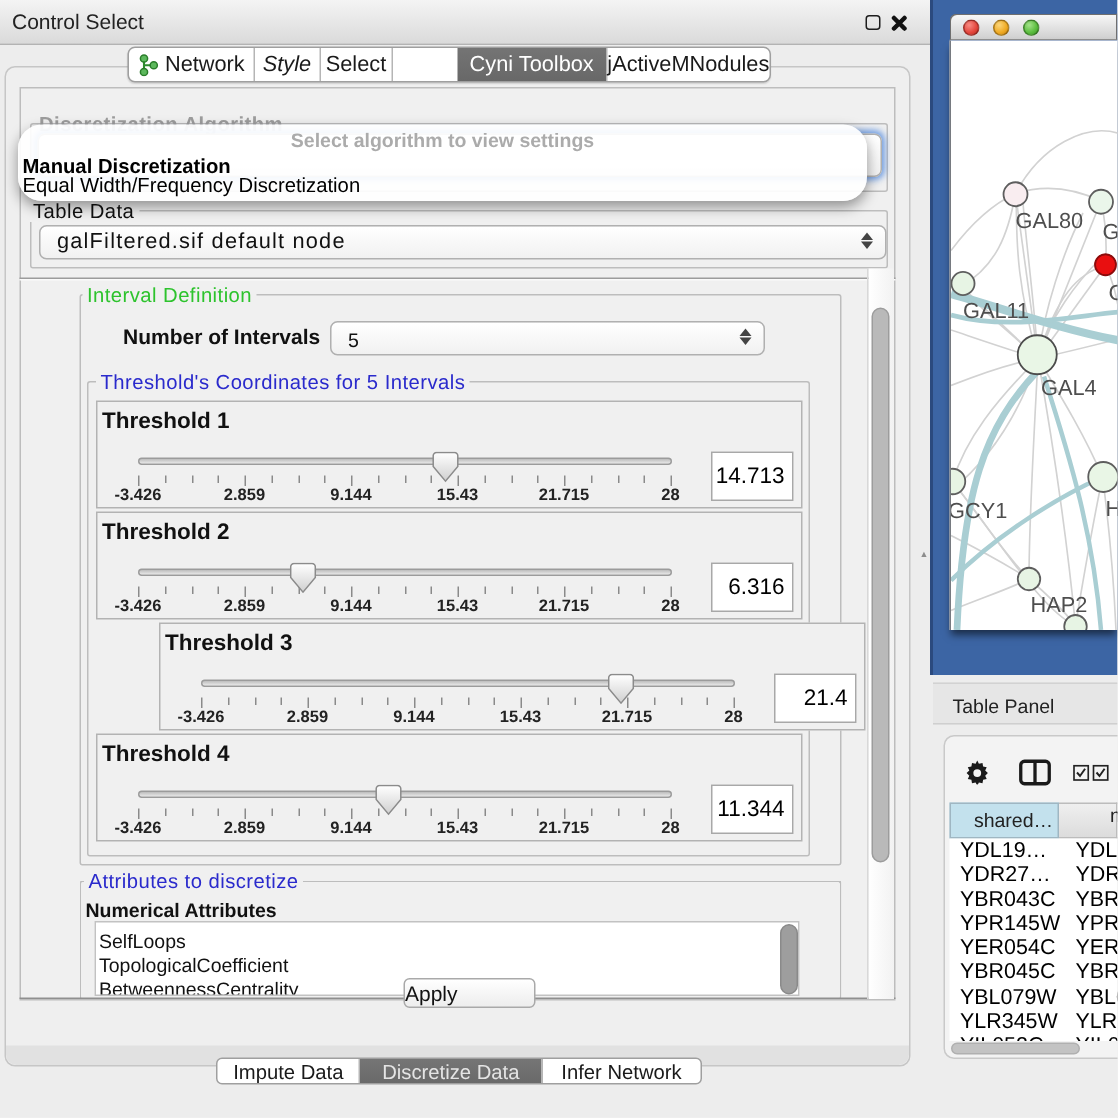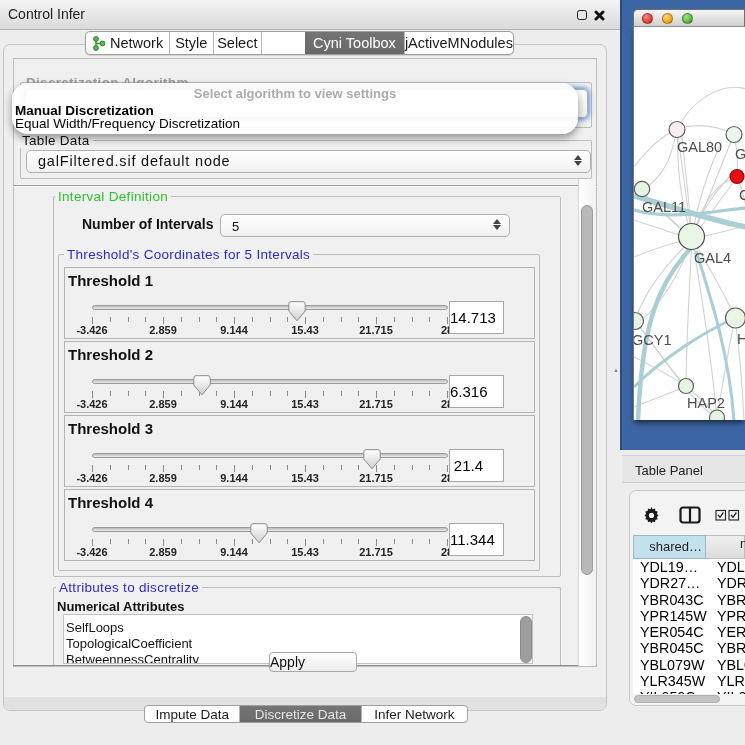--- a/index.html
+++ b/index.html
@@ -51,23 +51,23 @@
   color:#ababab; font-weight:bold; font-size:13px; }
 #popup .i1 { position:absolute; left:3px; top:20px; font-weight:bold; font-size:13.5px; color:#000;}
 #popup .i2 { position:absolute; left:3px; top:33px; font-size:13.5px; color:#000; }
 
 
 .tbox { position:absolute; left:64px; width:471px; height:72px;
   border:1px solid #b3b3b3; background:#f0f0f0; }
 .tbox .name { position:absolute; left:3px; top:4px; font-weight:bold; font-size:15px; color:#111; }
 .track { position:absolute; left:27px; top:37px; width:356px; height:5px;
   background:linear-gradient(#bdbdbd,#e9e9e9); border:1px solid #9b9b9b; border-radius:3px; }
-.field { position:absolute; left:384px; top:33px; width:55px; height:33px;
+.field { position:absolute; left:409px; top:33px; width:55px; height:33px;
   background:#fff; border:1px solid #a8a8a8; font-size:15px; color:#000;
-  text-align:right; line-height:31px; padding-right:20px; }
+  text-align:right; line-height:31px; padding-right:5px; }
 .ticklbl { position:absolute; top:56px; font-size:11px; font-weight:700; color:#222;
   width:50px; text-align:center; margin-left:-25px; }
 
 
 #numlist { left:63px; top:614px; width:470px; height:50px; background:#fff;
   border:1px solid #c2c2c2; font-size:13px; color:#111; overflow:hidden; padding-top:5px; }
 #numlist div { padding-left:2px; height:16px; line-height:16px; }
 #listthumb { left:520px; top:616px; width:12px; height:47px; background:#9e9e9e;
   border-radius:6px; border:1px solid #8a8a8a; }
 
@@ -115,37 +115,37 @@
   font-size:14.3px; color:#000; overflow:hidden; }
 #rows .r { height:16.3px; line-height:16.3px; white-space:nowrap; }
 #rows .c1 { display:inline-block; width:73px; padding-left:7px; }
 #hsb { left:634px; top:695px; width:86px; height:8px; background:#c3c3c3;
   border-radius:4px; border:1px solid #b0b0b0; }
 </style>
 </head>
 <body>
 
 <div class="abs" id="titlebar">
-    <span class="t">Control Infer</span>
+    <span class="t">Control Select</span>
   <div id="btn-float"></div>
   <svg style="position:absolute; left:594px; top:10px;" width="11" height="11" viewBox="0 0 11 11">
     <path d="M2,2 L9,9 M9,2 L2,9" stroke="#111" stroke-width="3" stroke-linecap="round"></path>
   </svg>
 </div>
 
 <div class="abs" id="toptabs">
   <div class="seg" style="width:97px;">
     <svg width="14" height="15" style="margin-right:4px;" viewBox="0 0 14 15">
       <line x1="4" y1="3.5" x2="4" y2="11.5" stroke="#2e8b2e" stroke-width="1.4"></line>
       <line x1="4" y1="7.5" x2="10" y2="7.5" stroke="#2e8b2e" stroke-width="1.4"></line>
       <circle cx="4" cy="3" r="2.4" fill="#5cb85c" stroke="#2a7d2a"></circle>
       <circle cx="4" cy="12" r="2.4" fill="#5cb85c" stroke="#2a7d2a"></circle>
       <circle cx="10.5" cy="7.5" r="2.4" fill="#5cb85c" stroke="#2a7d2a"></circle>
     </svg>Network</div>
-  <div class="seg" style="width:50px;">Style</div>
+  <div class="seg" style="width:50px;font-style:italic;">Style</div>
   <div class="seg" style="width:56px;">Select</div>
   <div class="seg sel" style="width:115px;">Cyni Toolbox</div>
   <div class="seg" style="width:125px;">jActiveMNodules</div>
 </div>
 
 <div class="abs" id="panelA"></div>
 <div class="abs" id="panelB"></div>
 
 <div class="group" style="left:20px; top:82px; width:572px; height:46px;"></div>
 <div class="gtitle" style="left:23px; top:75px; font-weight:bold; color:#9d9d9d; background:transparent;">Discretization Algorithm</div>
@@ -258,21 +258,21 @@
       <defs>
         <linearGradient id="g1" x1="0" y1="0" x2="0" y2="1">
         <stop offset="0" stop-color="#ffffff"></stop>
           <stop offset="1" stop-color="#cfcfcf"></stop>
         </linearGradient>
       </defs>
       <path d="M3,0.7 h12 a2.2,2.2 0 0 1 2.2,2.2 v7.1 l-8.2,9.8 -8.2,-9.8 v-7.1 a2.2,2.2 0 0 1 2.2,-2.2 z" fill="url(#g1)" stroke="#8b8b8b" stroke-width="1"></path>
     </svg>
     <div class="field">6.316</div>
   </div>
-<div class="tbox" style="top:415px;">
+<div class="tbox" style="top:415px;margin-left:42px;">
     <div class="name">Threshold 3</div>
     <div class="track"></div>
     <div style="position:absolute; left:27px; top:49px; width:1px; height:7px; background:#8a8a8a;"></div>
     <div style="position:absolute; left:44.75px; top:49px; width:1px; height:5px; background:#8a8a8a;"></div>
     <div style="position:absolute; left:62.5px; top:49px; width:1px; height:5px; background:#8a8a8a;"></div>
     <div style="position:absolute; left:80.25px; top:49px; width:1px; height:5px; background:#8a8a8a;"></div>
     <div style="position:absolute; left:98px; top:49px; width:1px; height:7px; background:#8a8a8a;"></div>
     <div style="position:absolute; left:115.75px; top:49px; width:1px; height:5px; background:#8a8a8a;"></div>
     <div style="position:absolute; left:133.5px; top:49px; width:1px; height:5px; background:#8a8a8a;"></div>
     <div style="position:absolute; left:151.25px; top:49px; width:1px; height:5px; background:#8a8a8a;"></div>

